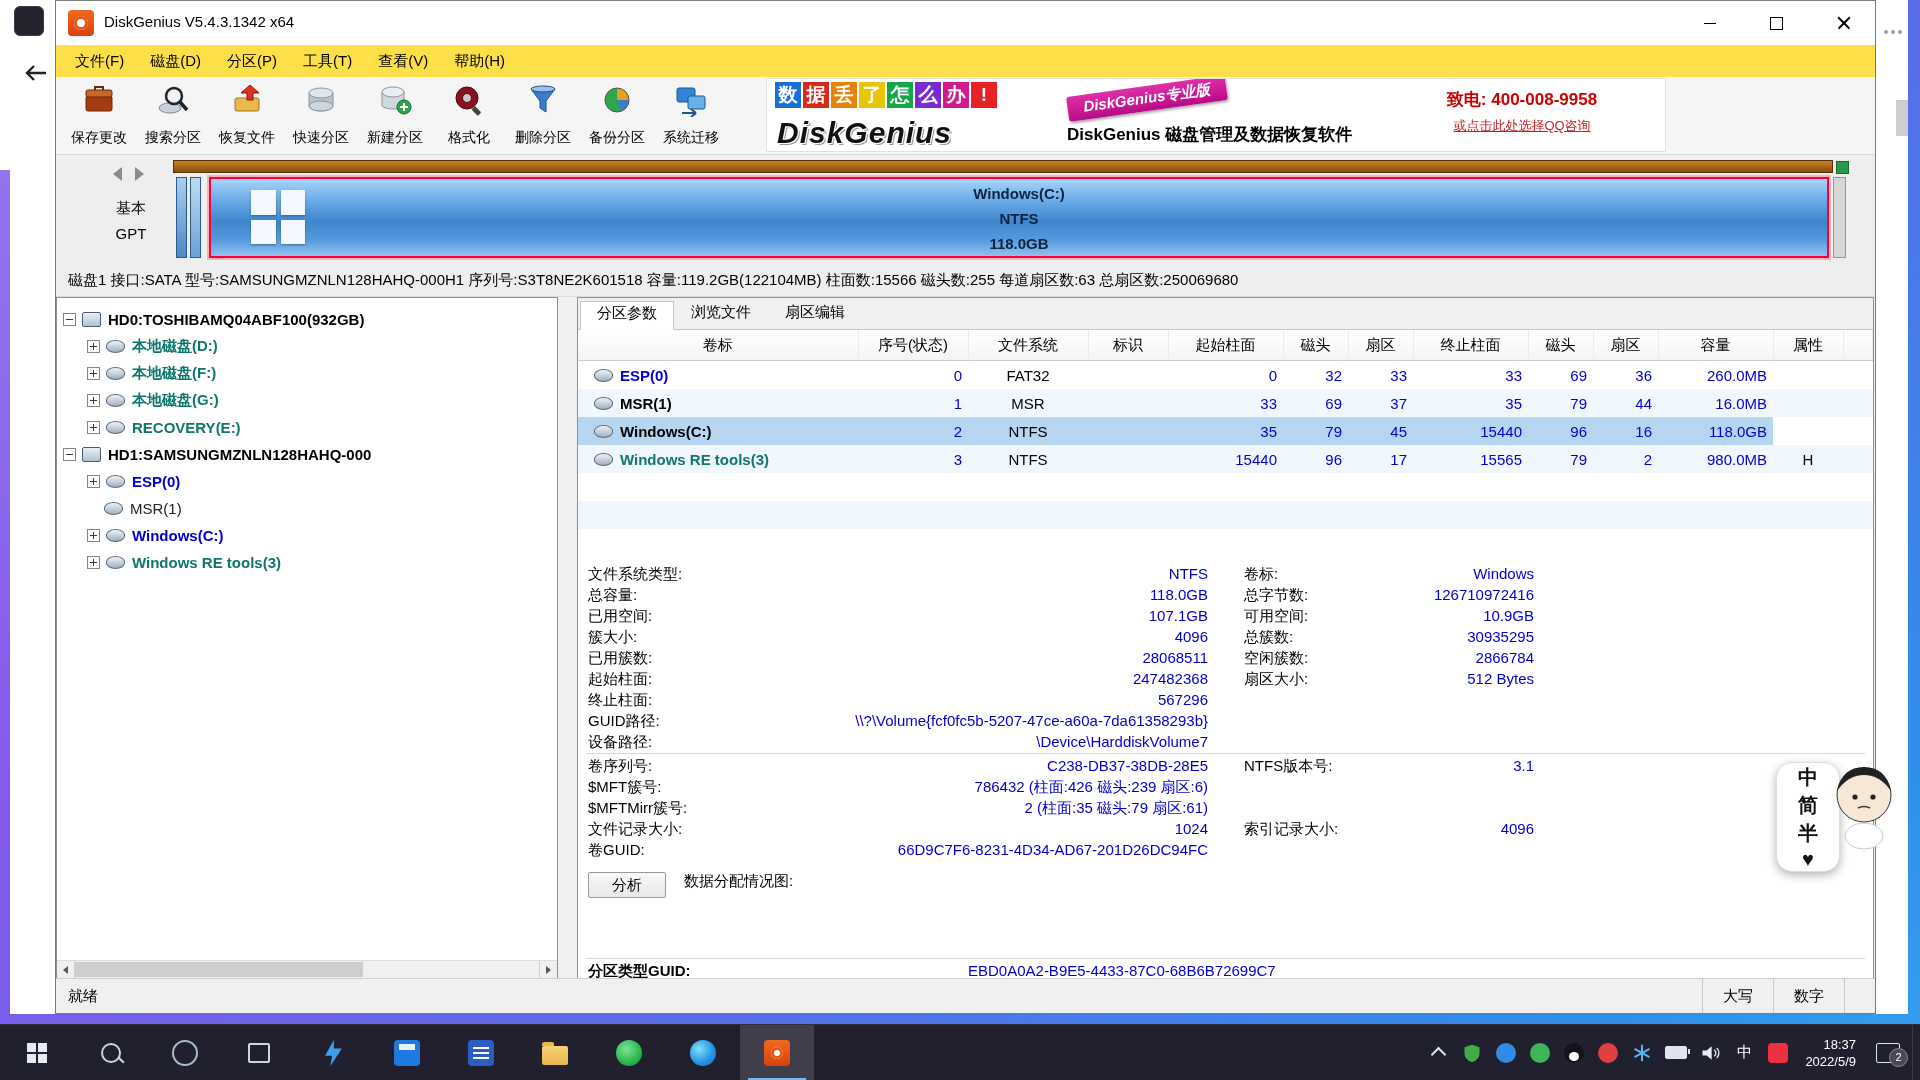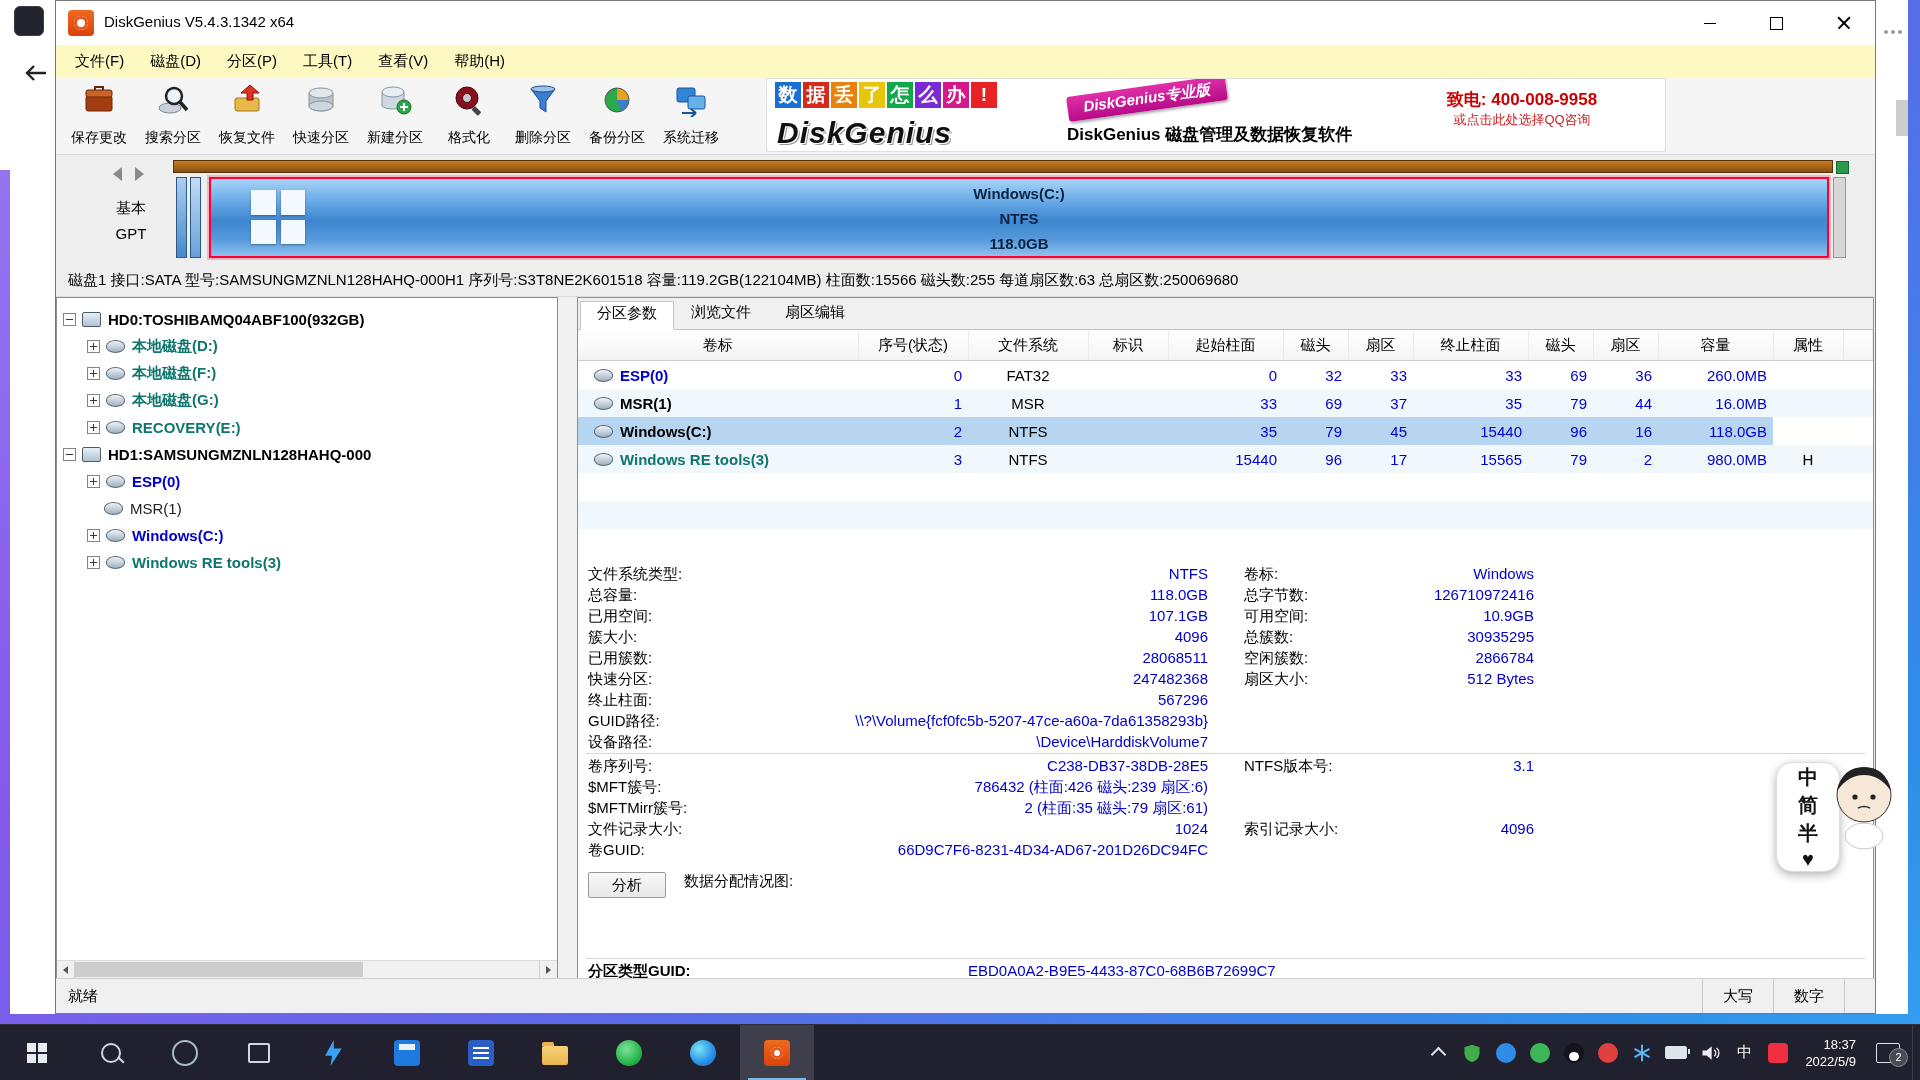--- a/index.html
+++ b/index.html
@@ -23,38 +23,38 @@
   .dg-logo{position:absolute;left:12px;top:9px;width:26px;height:26px;background:linear-gradient(#f06a20,#d8420a);border-radius:4px;}
   .dg-logo::after{content:"";position:absolute;left:6px;top:6px;width:14px;height:14px;border-radius:50%;background:#fff;box-shadow:inset 0 0 0 3px #e8551a;}
   #title-text{position:absolute;left:48px;top:12px;font-size:15px;color:#000;}
   .cap-btn{position:absolute;top:0;width:67px;height:44px;display:flex;align-items:center;justify-content:center;}
   #cap-min{left:1620px;} #cap-max{left:1687px;} #cap-close{left:1754px;}
   #cap-min::before{content:"";width:12px;height:1px;background:#000;}
   #cap-max::before{content:"";width:11px;height:11px;border:1px solid #000;}
   #cap-close::before,#cap-close::after{content:"";position:absolute;width:16px;height:1.5px;background:#000;}
   #cap-close::before{transform:rotate(45deg);} #cap-close::after{transform:rotate(-45deg);}
   
-  #menubar{position:absolute;left:0;top:44px;width:100%;height:32px;background:#fef9c3;display:flex;align-items:center;padding-left:6px;box-sizing:border-box;}
+  #menubar{position:absolute;left:0;top:44px;width:100%;height:32px;background:#fde047;display:flex;align-items:center;padding-left:6px;box-sizing:border-box;}
   .menu-item{padding:5px 13px;font-size:15px;color:#000;}
   
   #toolbar{position:absolute;left:0;top:76px;width:100%;height:78px;background:#f5f5f5;border-bottom:1px solid #d8d8d8;box-sizing:border-box;}
   .tbtn{position:absolute;top:2px;width:74px;height:72px;display:flex;flex-direction:column;align-items:center;justify-content:center;gap:12px;}
   .tbtn span.lbl{font-size:14px;color:#000;}
   
   #ad{position:absolute;left:710px;top:1px;width:900px;height:74px;background:#fff;overflow:hidden;border:1px solid #e0e0e0;box-sizing:border-box;}
   #ad-tiles{position:absolute;left:8px;top:3px;display:flex;gap:2px;}
   #ad-tiles span{width:26px;height:26px;color:#fff;font-size:19px;font-weight:bold;display:flex;align-items:center;justify-content:center;}
   #ad-logo{position:absolute;left:10px;bottom:1px;font-size:30px;font-style:italic;font-weight:900;color:#111;letter-spacing:1px;
     text-shadow:-1px -1px 0 #fff,1px -1px 0 #fff,-1px 1px 0 #fff,1px 1px 0 #fff,2px 2px 0 #999;}
   #ad-ribbon{position:absolute;left:300px;top:7px;background:linear-gradient(#e030a8,#b80a88);color:#fff;font-size:15px;font-style:italic;font-weight:bold;
     padding:3px 16px;border-radius:3px;transform:rotate(-8deg);box-shadow:1px 2px 3px rgba(0,0,0,.35);}
   #ad-tagline{position:absolute;left:300px;bottom:5px;font-size:17px;font-weight:bold;color:#000;}
   #ad-right{position:absolute;right:8px;top:9px;width:270px;text-align:center;}
   #ad-phone{color:#cc0000;font-size:17px;font-weight:bold;}
-  #ad-qq{color:#cc2020;font-size:13px;margin-top:0;}
+  #ad-qq{color:#cc2020;font-size:13px;margin-top:6px;text-decoration:underline;}
   
   #diskview{position:absolute;left:0;top:154px;width:100%;height:110px;background:#eeeeee;}
   .nav-arrow{position:absolute;top:12px;width:0;height:0;border-top:7px solid transparent;border-bottom:7px solid transparent;}
   #nav-left{left:57px;border-right:9px solid #8a8a8a;}
   #nav-right{left:79px;border-left:9px solid #8a8a8a;}
   #disk-style{position:absolute;left:10px;top:40px;width:130px;text-align:center;font-size:15px;color:#000;line-height:26px;}
   #ruler{position:absolute;left:117px;top:5px;width:1660px;height:13px;background:linear-gradient(#c87c24,#8a4e10);border:1px solid #5a3208;box-sizing:border-box;}
   #ruler-end{position:absolute;left:1780px;top:6px;width:11px;height:11px;background:#2a9a4a;border:1px solid #14682a;}
   .minipart{position:absolute;top:22px;width:11px;height:81px;border:1px solid #2a5a8a;box-sizing:border-box;background:linear-gradient(#a8d0f0,#4a88c8);}
   #mini1{left:120px;} #mini2{left:134px;background:linear-gradient(#c0dcf4,#6aa0d8);}
@@ -552,21 +552,21 @@
             <span class="dl2">总簇数:</span>
             <span class="dv2">30935295</span>
           </div>
         <div class="drow">
             <span class="dl">已用簇数:</span>
             <span class="dv">28068511</span>
             <span class="dl2">空闲簇数:</span>
             <span class="dv2">2866784</span>
           </div>
         <div class="drow">
-            <span class="dl">快速分区:</span>
+            <span class="dl">起始柱面:</span>
             <span class="dv">247482368</span>
             <span class="dl2">扇区大小:</span>
             <span class="dv2">512 Bytes</span>
           </div>
         <div class="drow">
             <span class="dl">终止柱面:</span>
             <span class="dv">567296</span>
           </div>
         <div class="drow">
             <span class="dl">GUID路径:</span>

